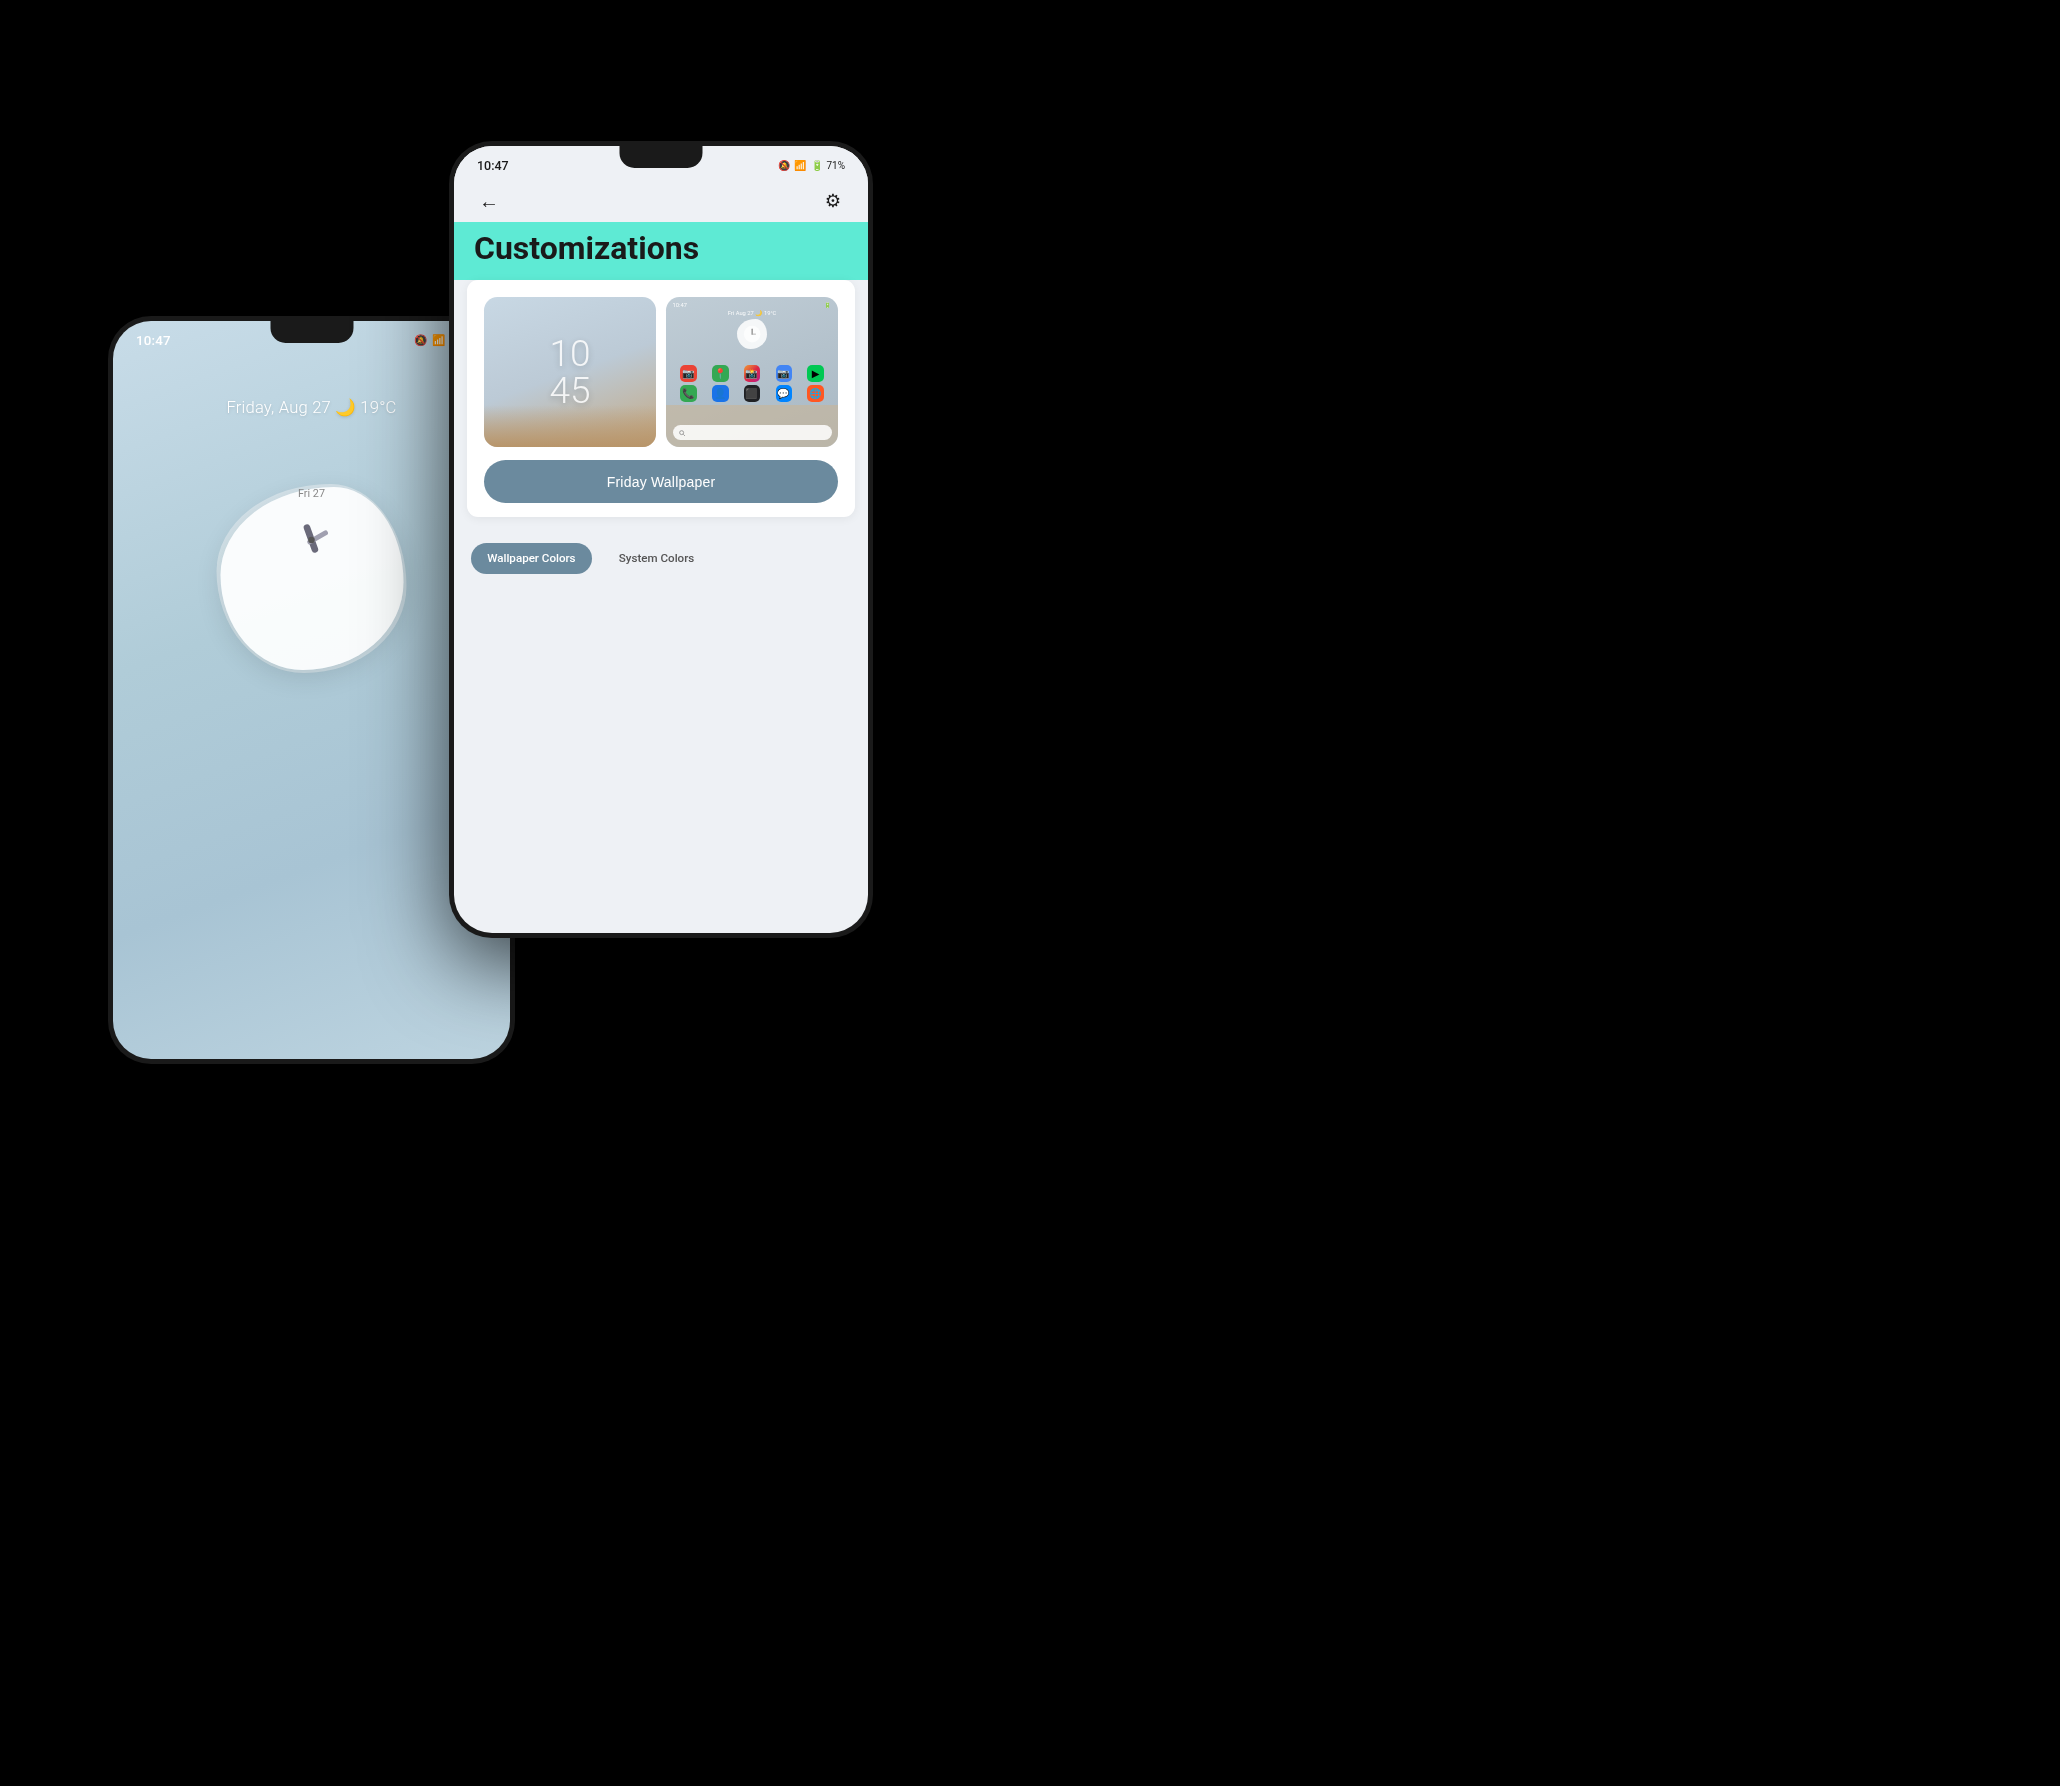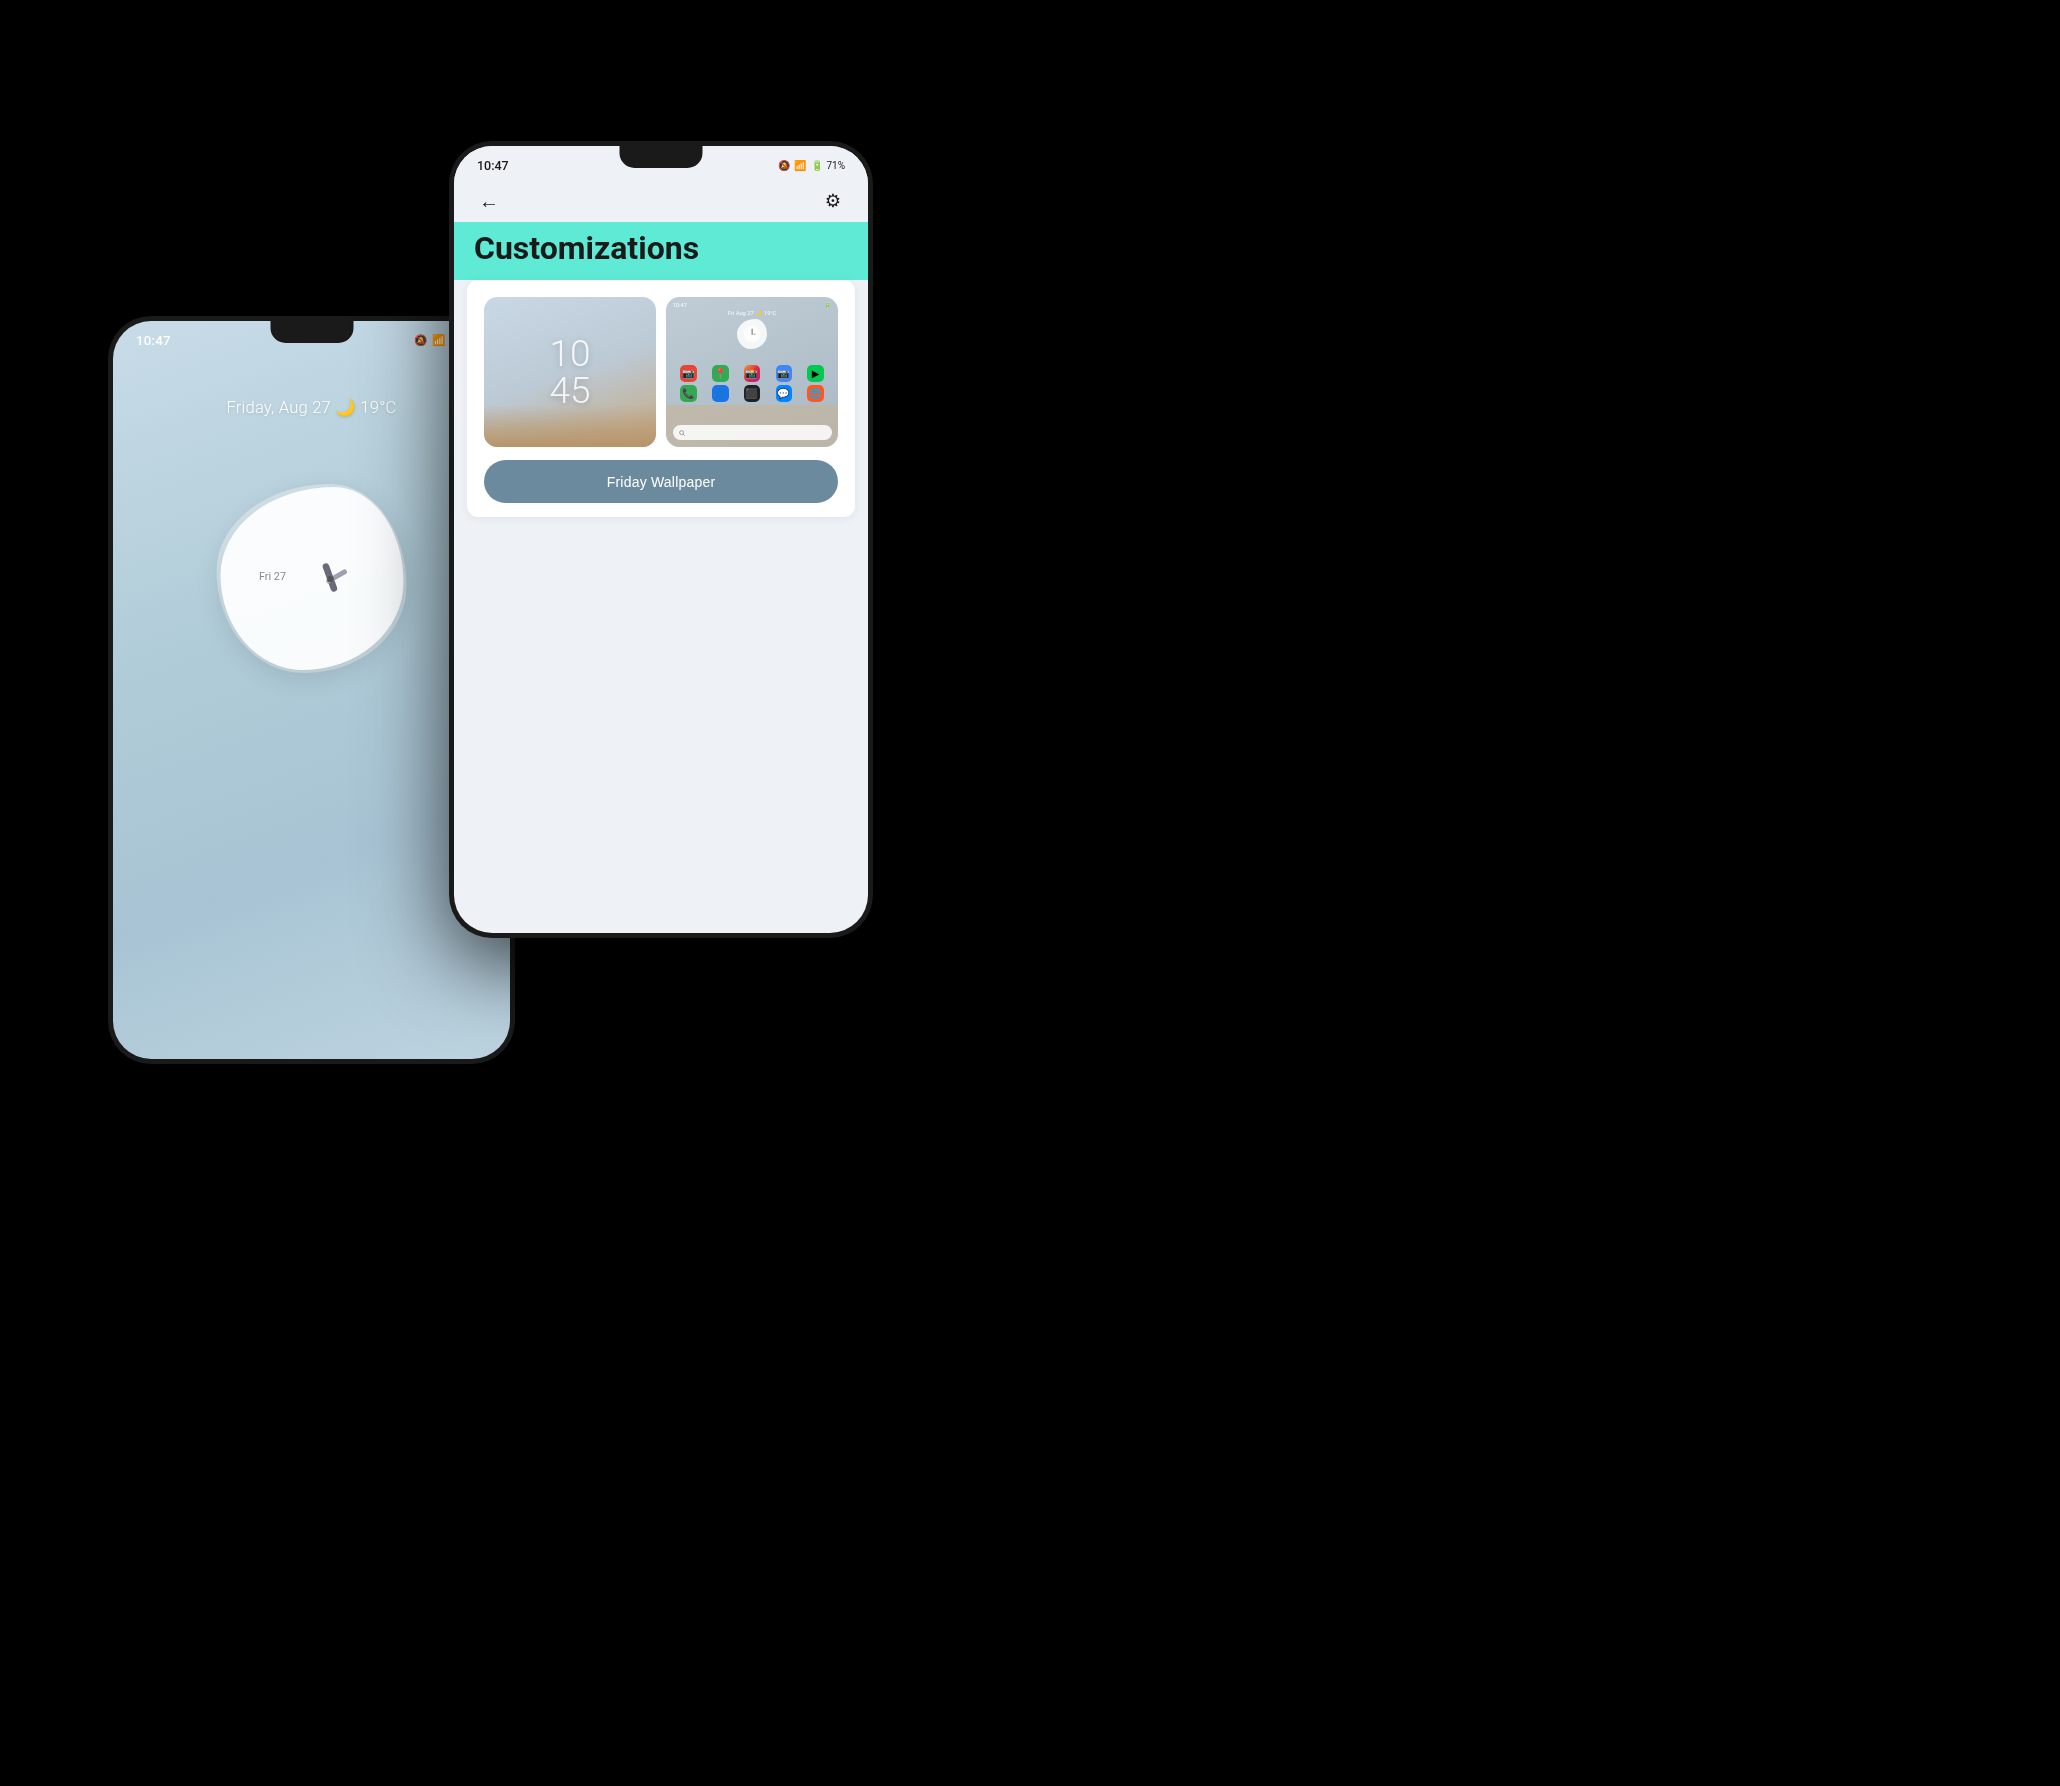--- a/index.html
+++ b/index.html
@@ -75,23 +75,22 @@
       height: 183px;
     }
 
     .clock-blob {
       width: 183px;
       height: 183px;
       background: rgba(255,255,255,0.88);
       border-radius: 50%;
       position: relative;
       display: flex;
-      flex-direction: row;
-      align-items: center;
-      justify-content: center;
+      flex-direction: column;
+      align-items: center;
       
       border-radius: 62% 38% 55% 45% / 48% 52% 48% 52%;
       box-shadow: 0 6.6px 26.6px rgba(0,0,0,0.12);
       gap: 12px;
     }
 
     .clock-blob::before {
       content: '';
       position: absolute;
       inset: -3.3px;
@@ -497,16 +496,20 @@
               <line x1="6.5" y1="6.5" x2="9" y2="9" stroke="#888" stroke-width="1.2"></line>
             </svg>
           </div>
         </div>
 
       </div>
 
       <button class="change-wallpaper-btn">Friday Wallpaper</button>
     </div>
 
+    <div class="bottom-tabs">
+      <div class="tab-pill tab-pill-active">Wallpaper Colors</div>
+      <div class="tab-pill tab-pill-inactive">System Colors</div>
+    </div>
 
   </div>
 </div>
 
 
 </body></html>

